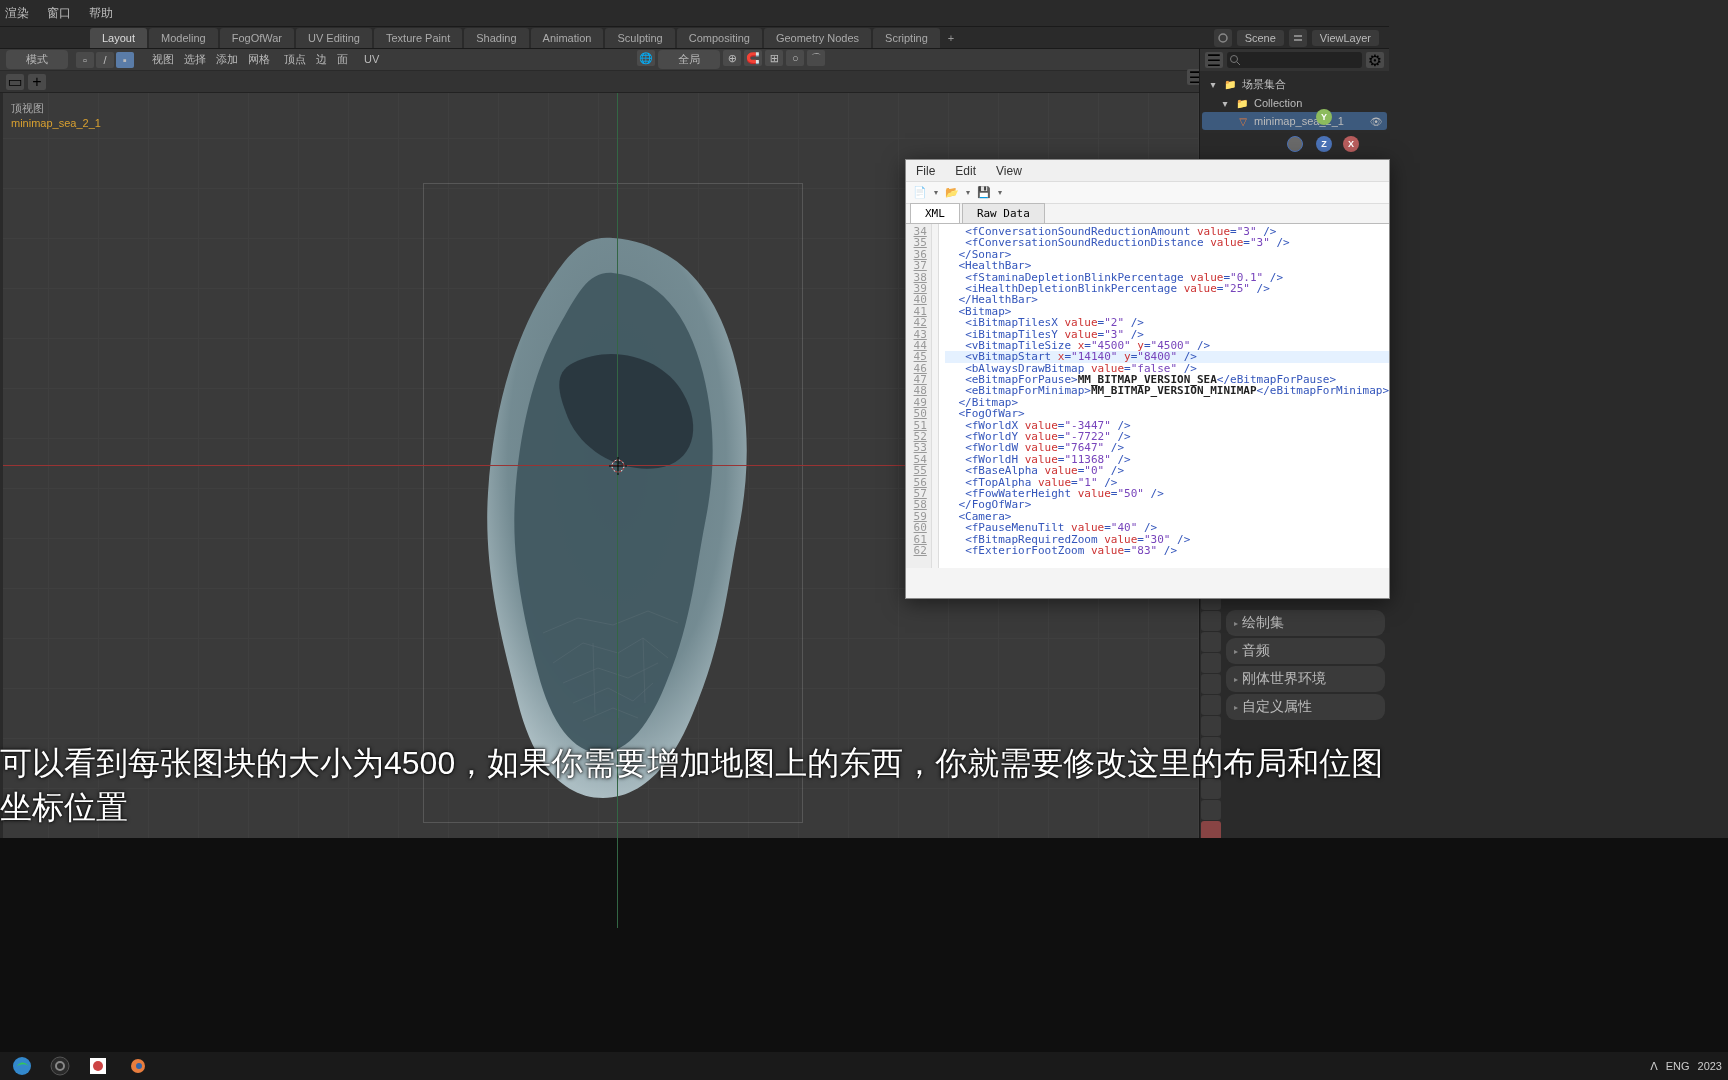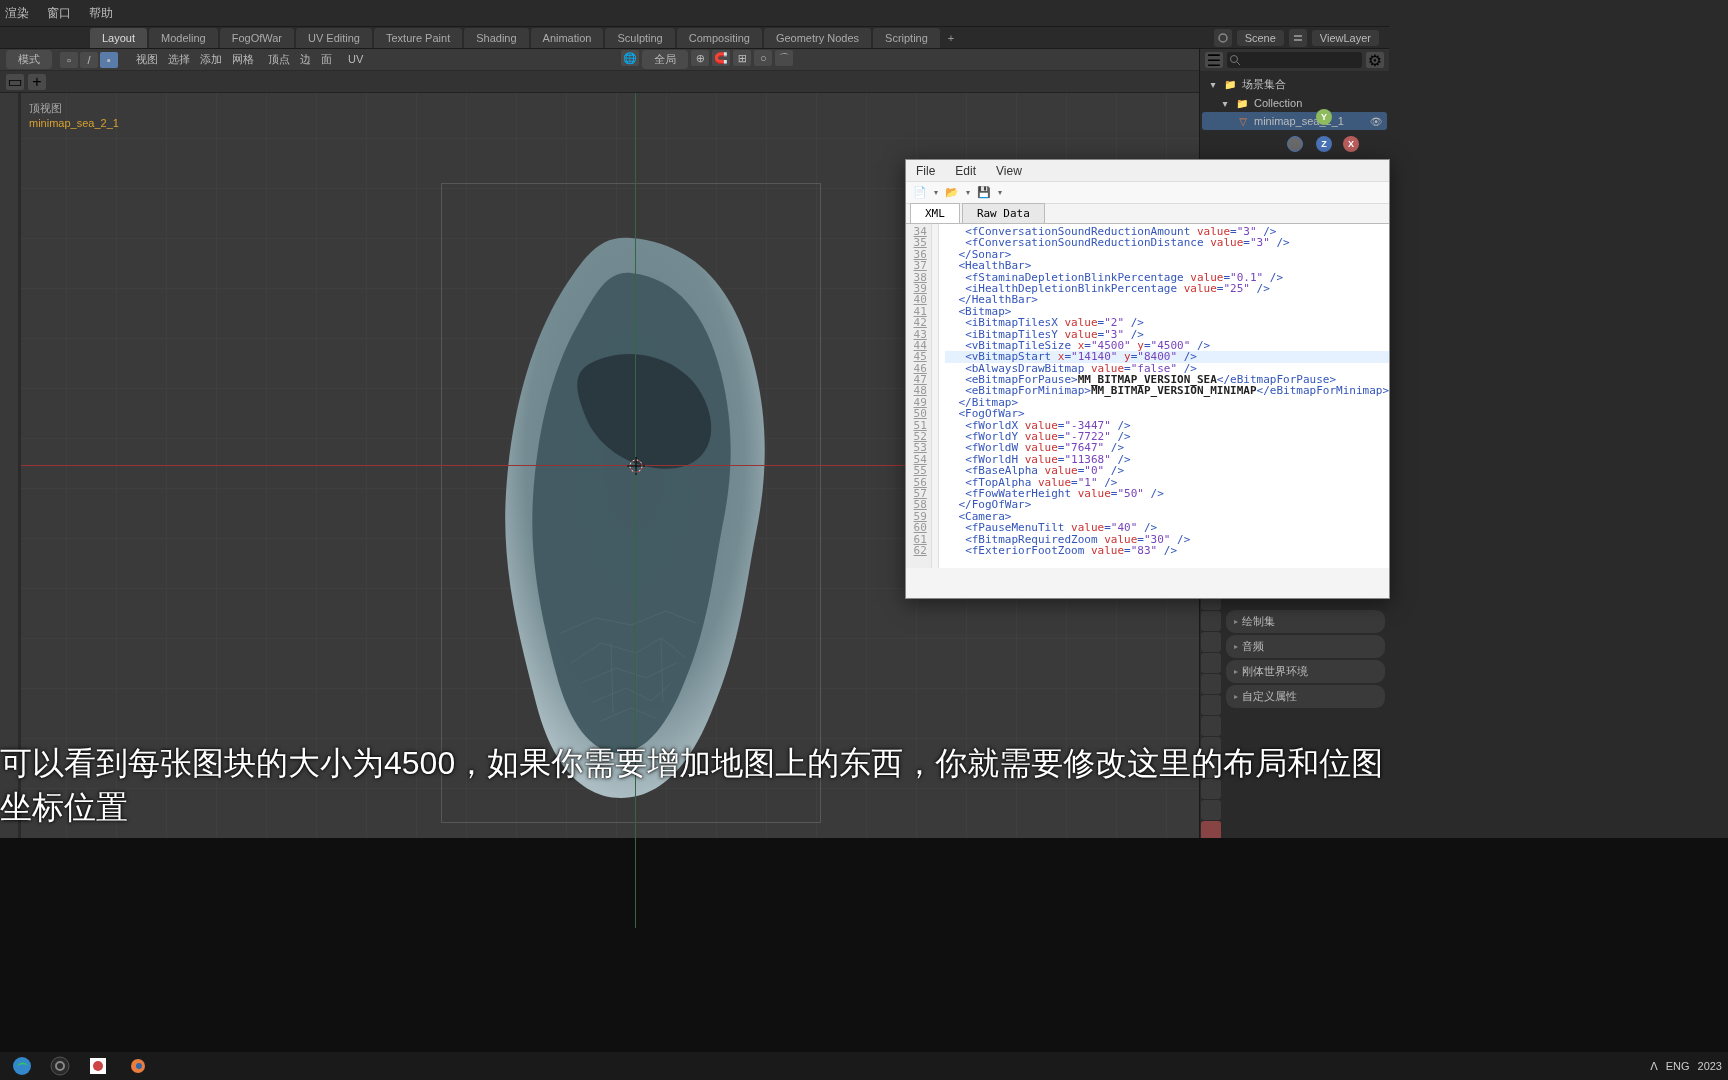--- a/index.html
+++ b/index.html
@@ -16,33 +16,33 @@
 .workspace-tabs { height: 22px; background: #2a2a2a; display: flex; align-items: center; padding-left: 90px; gap: 2px; font-size: 11px; border-bottom: 1px solid #1a1a1a; }
 .ws-tab { padding: 4px 12px; color: #aaa; background: #3a3a3a; border-radius: 3px 3px 0 0; cursor: pointer; }
 .ws-tab.active { background: #4a4a4a; color: #ddd; }
 .ws-add { width: 18px; text-align: center; color: #999; cursor: pointer; }
 .ws-right { margin-left: auto; display: flex; align-items: center; gap: 5px; padding-right: 10px; }
 .ws-right-item { background: #3a3a3a; padding: 2px 8px; border-radius: 3px; font-size: 11px; color: #bbb; }
 .ws-icon { width: 18px; height: 18px; background: #3a3a3a; border-radius: 3px; display: inline-flex; align-items: center; justify-content: center; }
 
 
 .tool-header { height: 22px; background: #3a3a3a; display: flex; align-items: center; padding: 0 6px; gap: 8px; font-size: 11px; color: #bbb; border-bottom: 1px solid #2a2a2a; }
-.tool-btn { padding: 2px 12px; background: #4a4a4a; border-radius: 4px; }
+.tool-btn { padding: 2px 20px; background: #4a4a4a; border-radius: 4px; }
 .tool-icon-group { display: flex; gap: 2px; }
 .toolico { width: 18px; height: 16px; background: #4a4a4a; border-radius: 2px; display: inline-flex; align-items:center; justify-content:center; }
 .tool-right { margin-left: auto; display: flex; gap: 3px; }
 .colored-ico { width: 16px; height: 16px; border-radius: 2px; }
 
 .second-header { height: 22px; background: #333; display: flex; align-items: center; padding: 0 6px; gap: 4px; border-bottom: 1px solid #222; }
 .second-right { margin-left: auto; display: flex; gap: 4px; padding-right: 10px; }
 .xyz { display: flex; gap: 1px; font-size: 10px; }
 .axis-btn { width: 14px; height: 16px; background: #4a4a4a; display: flex; align-items: center; justify-content: center; color: #ccc; }
 
 
-.viewport-area { display: flex; height: calc(100% - 93px); padding-left: 18px; }
+.viewport-area { display: flex; height: calc(100% - 93px); }
 .left-toolbar { width: 3px; background: #2a2a2a; }
 .viewport { flex: 1; background: #3a3a3a; position: relative; overflow: hidden; }
 .viewport::before { content: ''; position: absolute; inset: 0; background-image:
   linear-gradient(#454545 1px, transparent 1px),
   linear-gradient(90deg, #454545 1px, transparent 1px);
   background-size: 50px 50px; background-position: -5px -5px; opacity: 0.5; }
 .vp-label { position: absolute; top: 8px; left: 8px; font-size: 11px; color: #aaa; z-index: 2; }
 .vp-obj-label { position: absolute; top: 24px; left: 8px; font-size: 11px; color: #d8a030; z-index: 2; }
 
 .island { position: absolute; left: 430px; top: 130px; width: 370px; height: 590px; z-index: 1; }
@@ -75,21 +75,21 @@
 .outliner-area { position: absolute; right: 0; top: 49px; width: 190px; height: 790px; background: #2a2a2a; border-left: 1px solid #1a1a1a; }
 .outliner-head { height: 22px; background: #333; display: flex; align-items: center; padding: 0 5px; gap: 4px; }
 .search-box { flex: 1; height: 16px; background: #222; border-radius: 3px; display: flex; align-items: center; padding-left: 2px; }
 .outliner-tree { padding: 4px 2px; font-size: 11px; color: #bbb; }
 .tree-item { display: flex; align-items: center; gap: 4px; padding: 2px 4px; }
 .tree-ico { width: 14px; height: 14px; display: inline-flex; align-items: center; justify-content: center; font-size: 10px; }
 .tree-indent { padding-left: 16px; }
 .tree-sel { background: #3d5a7d; border-radius: 3px; }
 
 .props-section { padding: 4px; }
-.prop-item { background: #3a3a3a; margin: 2px 0; padding: 4px 8px; font-size: 11px; color: #bbb; border-radius: 9px; display: flex; align-items: center; gap: 4px; }
+.prop-item { background: #3a3a3a; margin: 2px 0; padding: 4px 8px; font-size: 14px; color: #bbb; border-radius: 9px; display: flex; align-items: center; gap: 4px; }
 .prop-item::before { content: '▸'; font-size: 8px; color: #888; }
 .prop-tab-ico { width: 20px; height: 20px; margin: 1px; background: #3a3a3a; border-radius: 3px; }
 
 
 .cw-window { position: absolute; left: 905px; top: 159px; width: 485px; height: 440px; background: #f4f4f4; border: 1px solid #888; box-shadow: 0 4px 20px rgba(0,0,0,0.5); z-index: 10; }
 .cw-title { height: 30px; background: #fff; display: flex; align-items: center; padding: 0 10px; font-size: 12px; color: #333; gap: 8px; }
 .cw-logo { width: 16px; height: 16px; background: radial-gradient(circle, #5aa 40%, #388 100%); border-radius: 2px; }
 .cw-menu { height: 22px; background: #f0f0f0; display: flex; align-items: center; padding: 0 10px; font-size: 12px; color: #333; gap: 20px; border-bottom: 1px solid #ddd; }
 .cw-menu span { cursor: default; }
 .cw-toolbar { height: 22px; background: #f8f8f8; display: flex; align-items: center; padding: 0 6px; gap: 6px; border-bottom: 1px solid #ddd; }

